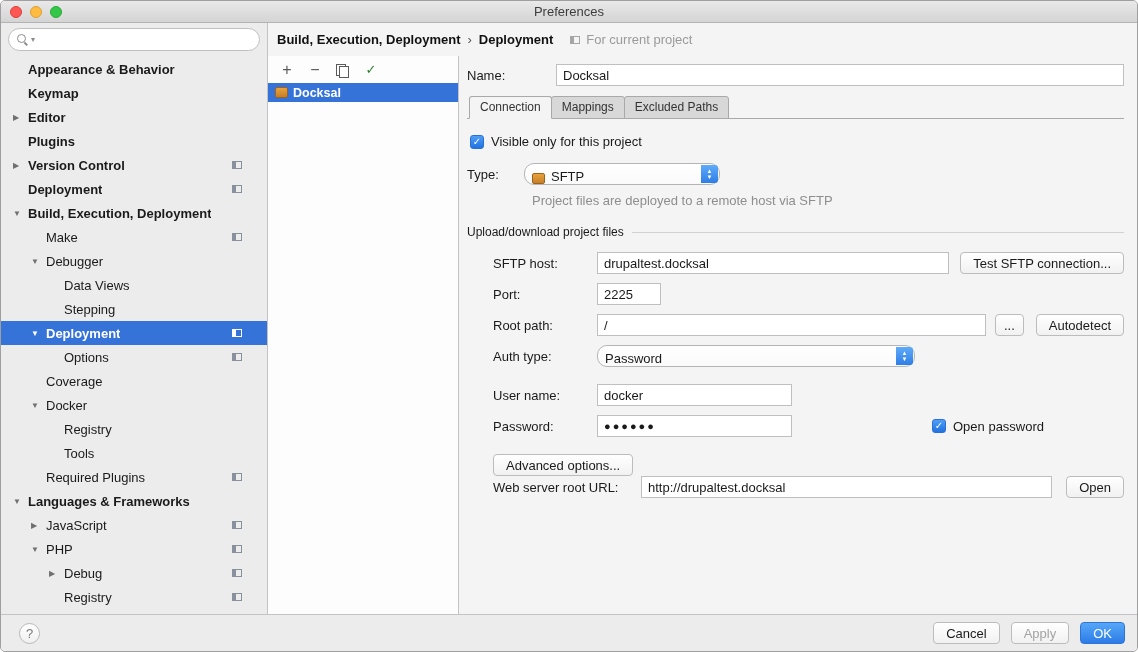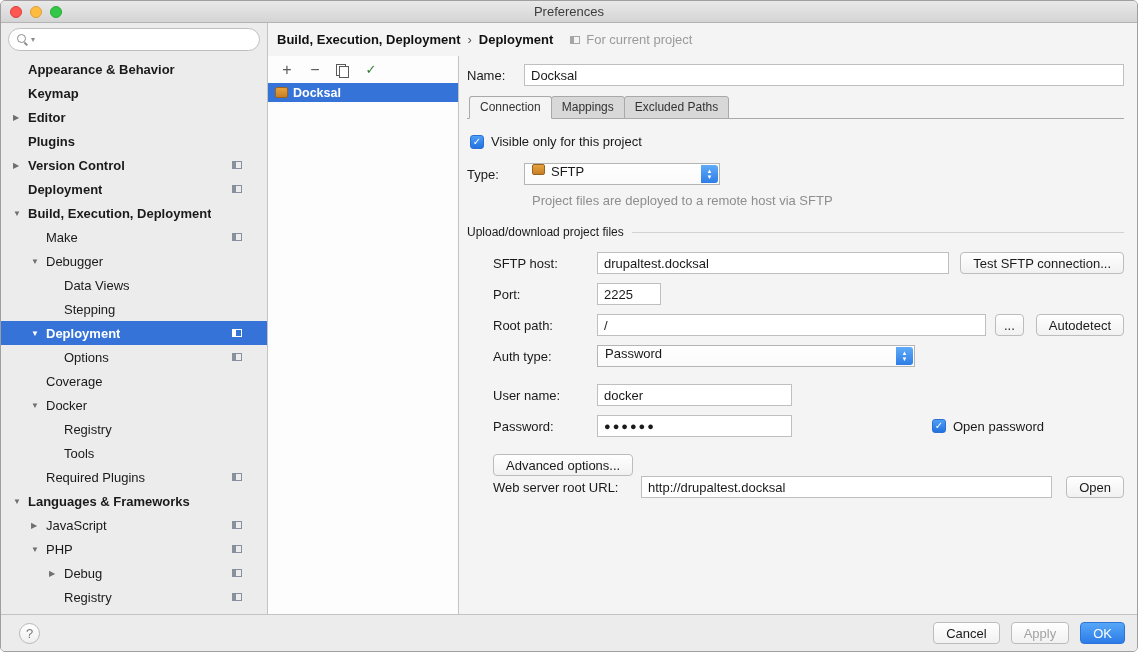--- a/index.html
+++ b/index.html
@@ -73,33 +73,33 @@
   .frow { display:flex; align-items:center; margin-bottom:9px; }
   .flabel { white-space:nowrap; }
   .w57  { width:57px;  flex:0 0 57px; }
   .w104 { width:104px; flex:0 0 104px; }
   .w148 { width:148px; flex:0 0 148px; }
   .input { height:22px; background:#fff; border:1px solid #bfbfbf; padding:0 6px; font:inherit; color:#1a1a1a; }
   .flex1 { flex:1; min-width:0; }
   .w352 { width:352px; flex:0 0 352px; }
   .w195 { width:195px; flex:0 0 195px; }
   .w64  { width:64px;  flex:0 0 64px; }
-  .name-row { margin-top:2px; margin-bottom:0; }
+  .name-row { margin-top:2px; margin-bottom:0;gap:32px; }
 
   .tabbar { display:flex; border-bottom:1px solid #a9a9a9; margin-top:10px; padding-left:2px; }
   .tab { padding:3px 10px 4px 10px; font-size:12px; color:#333; background:#d8d8d8; border:1px solid #a9a9a9; border-radius:3px 3px 0 0; margin-bottom:-1px; cursor:default; }
   .tab:not(:first-child) { margin-left:-1px; }
   .tab.active { background:#f4f4f4; border-bottom-color:#f4f4f4; z-index:1; position:relative; }
 
   .cb-row { margin-top:15px; padding-left:3px; margin-bottom:0; }
   .checkbox { width:14px; height:14px; flex:0 0 14px; border-radius:3px; background:linear-gradient(#4f9ef7,#2272e0); border:1px solid #2a6fd4; color:#fff; font-size:10px; font-weight:bold; display:inline-flex; align-items:center; justify-content:center; line-height:1; }
   .cb-label { margin-left:7px; }
 
   .type-row { margin-top:14px; margin-bottom:2px; }
-  .select { height:22px; background:linear-gradient(#ffffff,#fafafa); border:1px solid #b5b5b5; border-radius:0; display:inline-flex; align-items:flex-start; gap:6px; padding:0 24px 0 7px; position:relative; cursor:default; }
+  .select { height:22px; background:linear-gradient(#ffffff,#fafafa); border:1px solid #b5b5b5; border-radius:10px; display:inline-flex; align-items:flex-end; gap:6px; padding:0 24px 0 7px; position:relative; cursor:default; }
   .select.w196 { width:196px; }
   .select.w318 { width:318px; }
   .stepper { position:absolute; right:1px; top:1px; bottom:1px; width:17px; background:linear-gradient(#5fabf9,#2e7de6); border-radius:0 3px 3px 0; color:#fff; display:flex; flex-direction:column; align-items:center; justify-content:center; }
   .stepper i { font-style:normal; font-size:6px; line-height:6px; }
 
   .help-text { margin:8px 0 0 65px; color:#8e8e8e; }
   .section { display:flex; align-items:center; margin-top:17px; margin-bottom:13px; color:#1a1a1a; font-size:12px; white-space:nowrap; }
   .section::after { content:""; flex:1; height:1px; background:#d2d2d2; margin-left:8px; }
   .section.browse { margin-top:33px; }
   .sub { margin-left:26px; }

